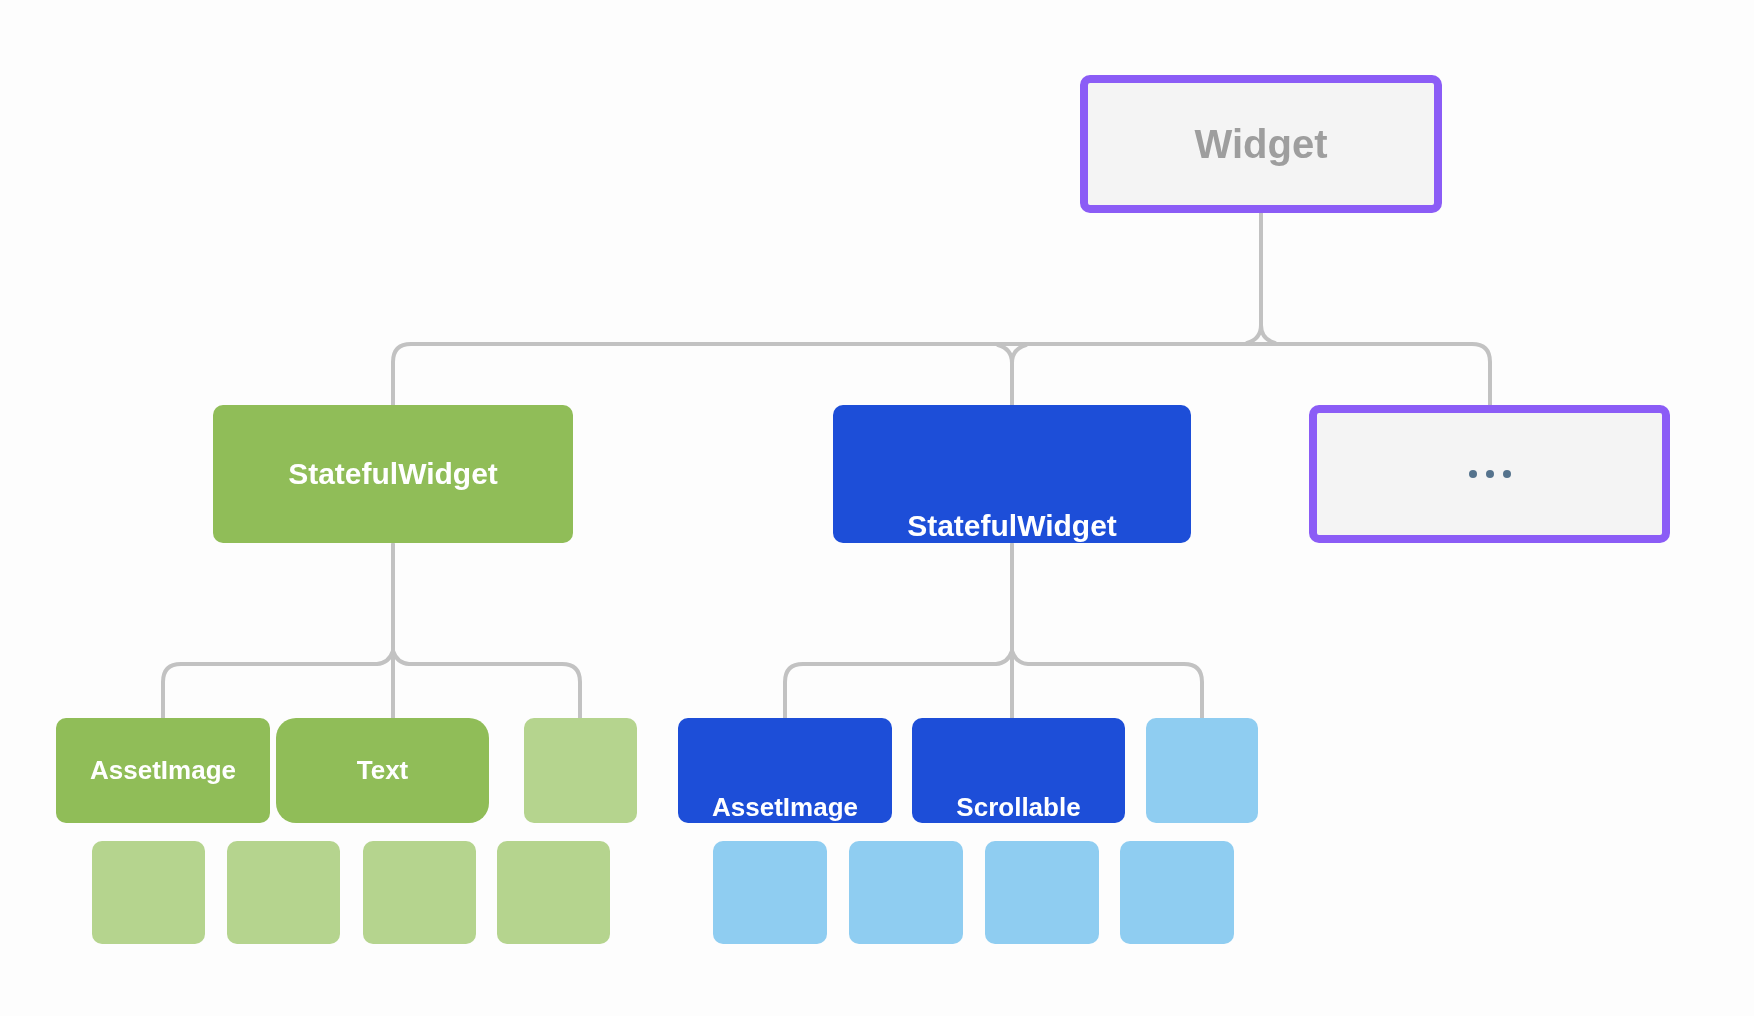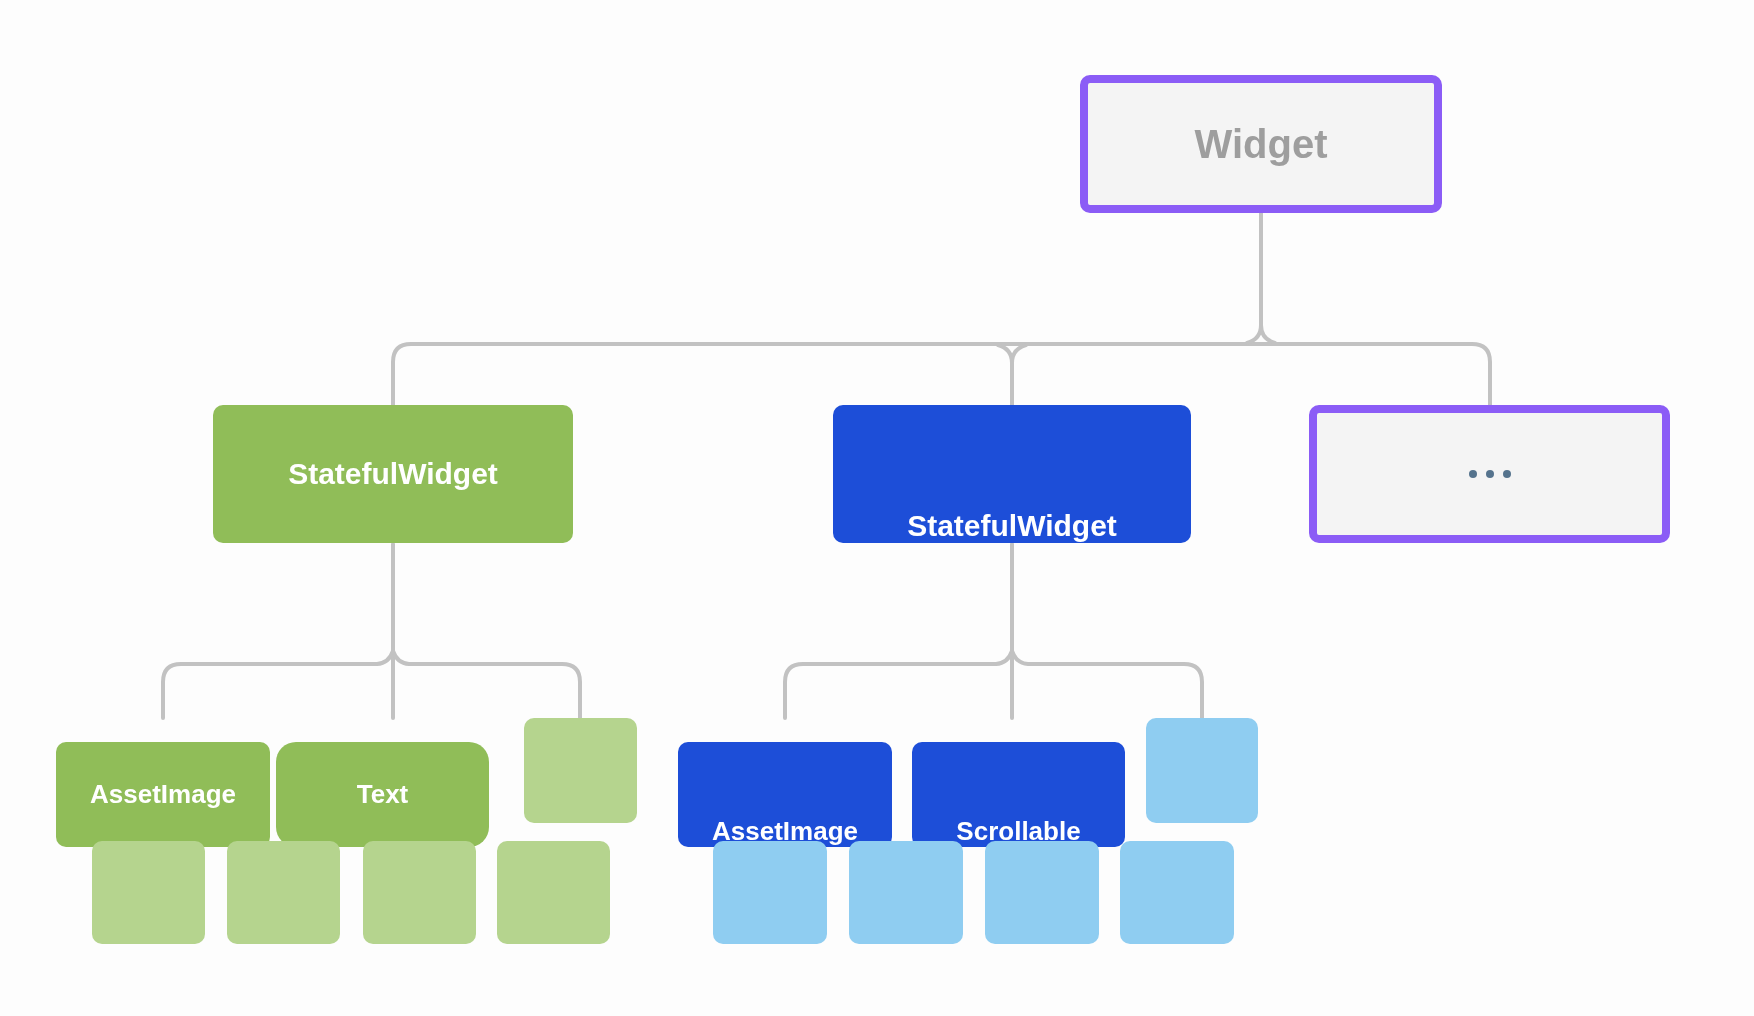--- a/index.html
+++ b/index.html
@@ -31,21 +31,21 @@
     background:#f4f4f4;
     border:8px solid #8b5cf6;
     color:#9e9e9e;
   }
   .node.green{background:#90bd58;color:#ffffff;}
   .node.green-light{background:#b5d48e;}
   .node.blue{background:#1d4ed8;color:#ffffff;align-items:flex-end;}
   .node.blue-light{background:#8fcdf1;}
   .lvl1-label{font-size:40px;}
   .lvl2-label{font-size:30px;}
-  .lvl3-label{font-size:26px;margin-top:24px;}
+  .lvl3-label{font-size:26px;}
   .ellipsis{
     display:flex;
     gap:9px;
     align-items:center;
   }
   .ellipsis i{
     width:8px;height:8px;border-radius:50%;
     background:#55738d;display:block;
   }
 </style>

